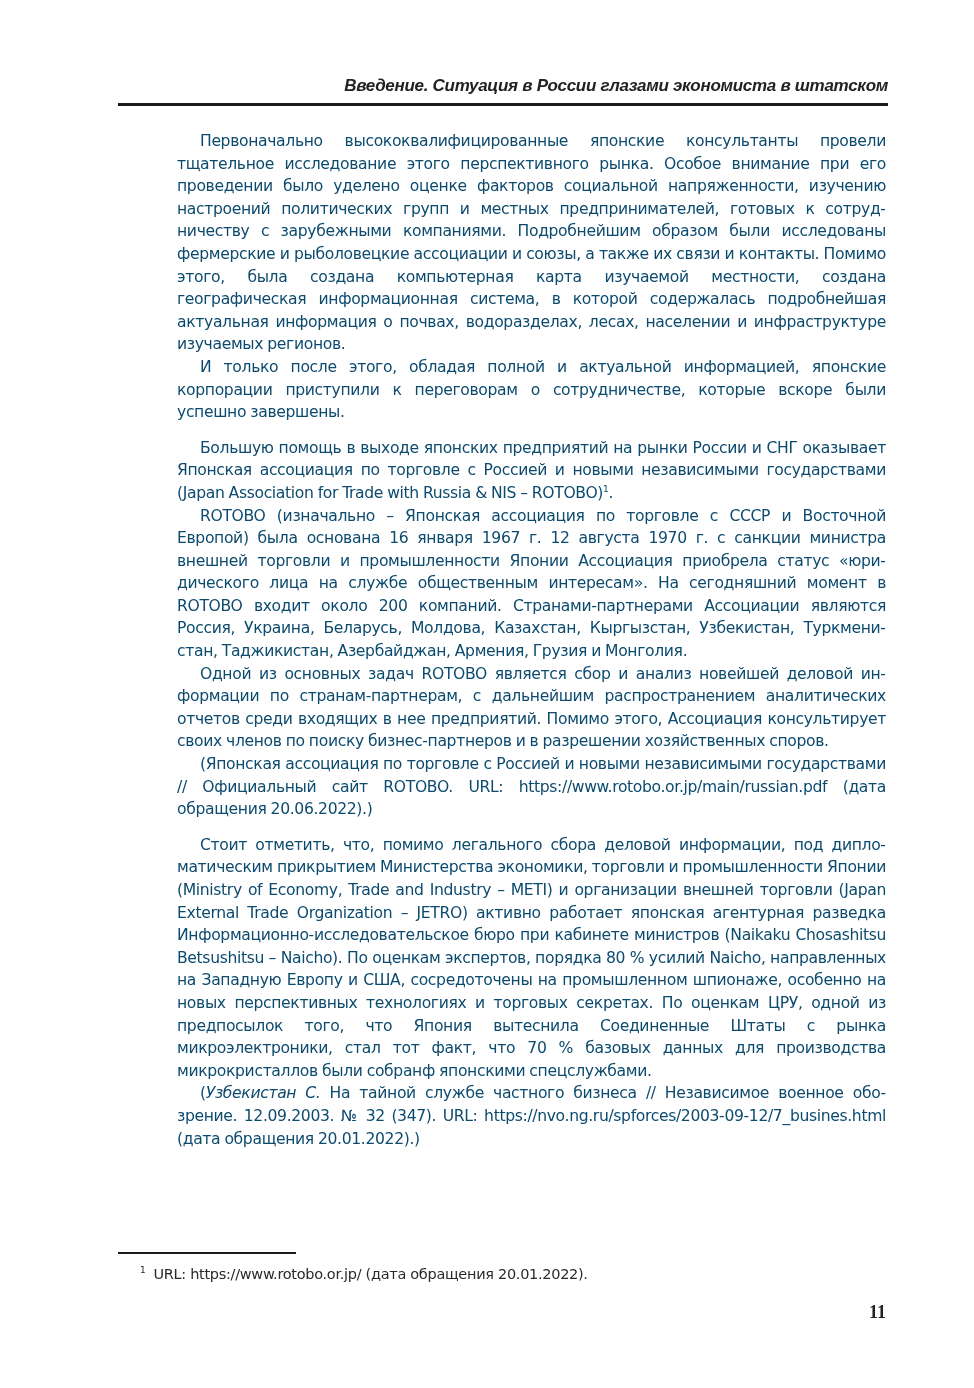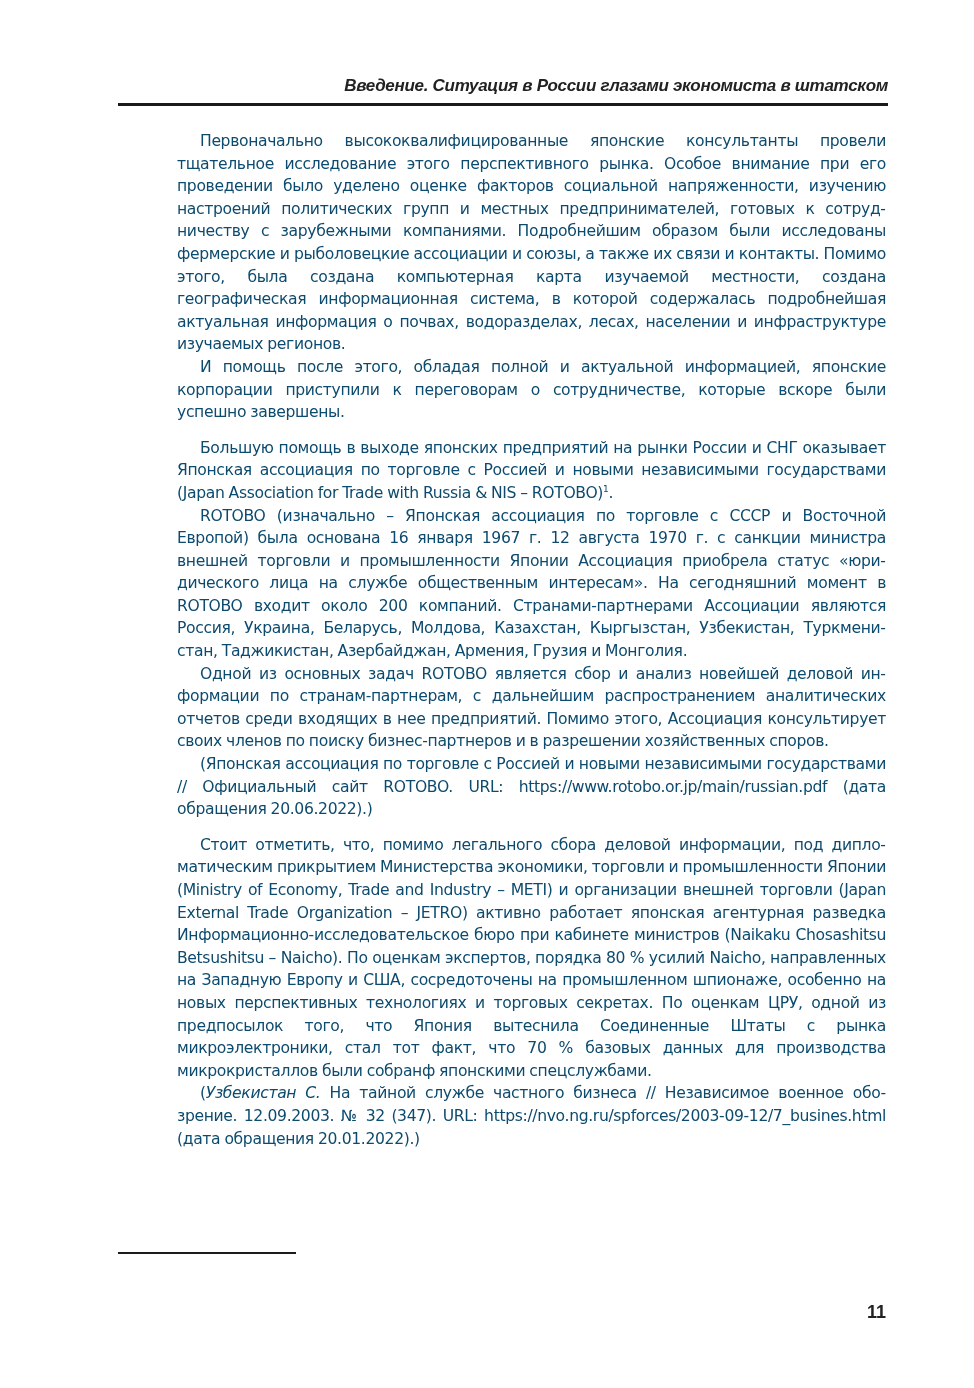--- a/index.html
+++ b/index.html
@@ -23,37 +23,38 @@
     .body-text sup { font-size: 9px; line-height: 0; vertical-align: super; }
     .body-text em { font-style: italic; }
     .fn-rule { position: absolute; left: 118px; top: 1246px; width: 178px; height: 2px; background: #1a1a1a; }
     .footnote {
       position: absolute; left: 140px; top: 1259px; width: 740px;
       font-family: "DejaVu Sans", sans-serif; font-size: 14.5px; color: #2a2a2a; letter-spacing: -0.3px;
     }
     .footnote .fn-mark { font-size: 9px; vertical-align: super; margin-right: 8px; }
     .page-number {
       position: absolute; left: 820px; top: 1296px; width: 66px; text-align: right;
-      font-family: Liberation Sans, sans-serif; font-weight: bold; font-size: 18px; color: #222;
+      font-family: Liberation Serif, serif; font-weight: bold; font-size: 18px; color: #222;
     }
   </style>
 </head>
 <body>
 
 <div class="page">
   <div class="running-head">Введение.  Ситуация в России глазами экономиста в штатском</div>
   <div class="head-rule"></div>
 
   <div class="body-text">
     <p>Первоначально высококвалифицированные японские консультанты провели тщательное исследование этого перспективного рынка. Особое внимание при его проведении было уделено оценке факторов социальной напряженности, изучению настроений политических групп и местных предпринимателей, готовых к сотруд­ничеству с зарубежными компаниями. Подробнейшим образом были исследованы фермерские и рыболовецкие ассоциации и союзы, а также их связи и контакты. Помимо этого, была создана компьютерная карта изучаемой местности, создана географическая информационная система, в которой содержалась подробнейшая актуальная информация о почвах, водоразделах, лесах, населении и инфраструкту­ре изучаемых регионов.</p>
-    <p>И помощь после этого, обладая полной и актуальной информацией, японские корпорации приступили к переговорам о сотрудничестве, которые вскоре были успешно завершены.</p>
+    <p>И только после этого, обладая полной и актуальной информацией, японские корпорации приступили к переговорам о сотрудничестве, которые вскоре были успешно завершены.</p>
     <p class="gap"><span>Большую помощь в выходе японских предприятий на рынки России и СНГ ока­зывает Японская ассоциация по торговле с Россией и новыми независимыми госу­дарствами (Japan Association for Trade with Russia &amp; NIS – ROTOBO)</span><sup>1</sup><span>.</span></p>
     <p>ROTOBO (изначально – Японская ассоциация по торговле с СССР и Восточной Европой) была основана 16 января 1967 г. 12 августа 1970 г. с санкции министра внешней торговли и промышленности Японии Ассоциация приобрела статус «юри­дического лица на службе общественным интересам». На сегодняшний момент в ROTOBO входит около 200 компаний. Странами-партнерами Ассоциации являются Россия, Украина, Беларусь, Молдова, Казахстан, Кыргызстан, Узбекистан, Туркмени­стан, Таджикистан, Азербайджан, Армения, Грузия и Монголия.</p>
     <p>Одной из основных задач ROTOBO является сбор и анализ новейшей деловой ин­формации по странам-партнерам, с дальнейшим распространением аналитических отчетов среди входящих в нее предприятий. Помимо этого, Ассоциация консультиру­ет своих членов по поиску бизнес-партнеров и в разрешении хозяйственных споров.</p>
     <p>(Японская ассоциация по торговле с Россией и новыми независимыми государ­ствами // Официальный сайт ROTOBO. URL: https://www.rotobo.or.jp/main/russian.pdf (дата обращения 20.06.2022).)</p>
     <p class="gap">Стоит отметить, что, помимо легального сбора деловой информации, под дипло­матическим прикрытием Министерства экономики, торговли и промышленности Японии (Ministry of Economy, Trade and Industry – METI) и организации внешней торговли (Japan External Trade Organization – JETRO) активно работает японская агентурная разведка Информационно-исследовательское бюро при кабинете ми­нистров (Naikaku Chosashitsu Betsushitsu – Naicho). По оценкам экспертов, порядка 80 % усилий Naicho, направленных на Западную Европу и США, сосредоточены на промышленном шпионаже, особенно на новых перспективных технологиях и тор­говых секретах. По оценкам ЦРУ, одной из предпосылок того, что Япония вытеснила Соединенные Штаты с рынка микроэлектроники, стал тот факт, что 70 % базовых данных для производства микрокристаллов были собранф японскими спецслуж­бами.</p>
     <p><span>(</span><em>Узбекистан С.</em><span> На тайной службе частного бизнеса // Независимое военное обо­зрение. 12.09.2003. № 32 (347). URL: https://nvo.ng.ru/spforces/2003-09-12/7_bu­sines.html (дата обращения 20.01.2022).)</span></p>
   </div>
 
   <div class="fn-rule"></div>
+  <div class="footnote"><span class="fn-mark">1</span><span>URL: https://www.rotobo.or.jp/ (дата обращения 20.01.2022).</span></div>
 
   <div class="page-number">11</div>
 </div>
 
 </body></html>

